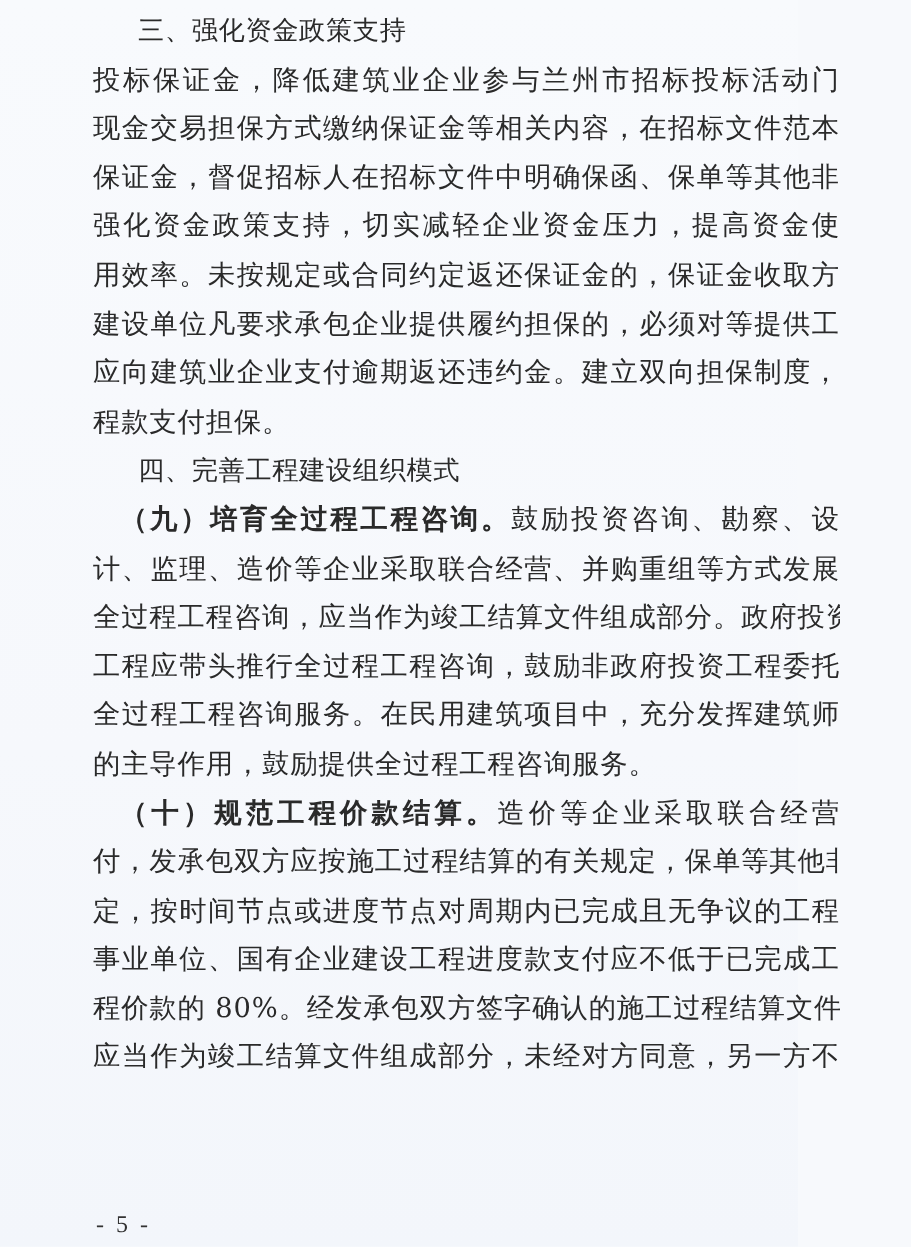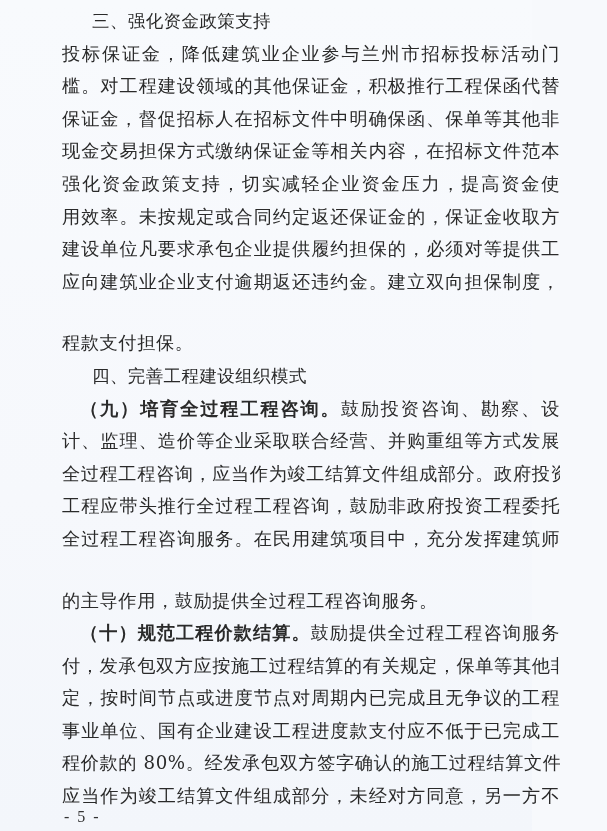--- a/index.html
+++ b/index.html
@@ -33,21 +33,20 @@
       line-height: 32.6px;
       font-size: 18.2px;
       white-space: nowrap;
       letter-spacing: 0.6px;
       text-align: justify;
       text-align-last: justify;
       overflow: hidden;
     }
     .line.last {
       text-align-last: left;
-      margin-top: 29px;
     }
     .heading {
       padding-left: 30px;
       text-align-last: left;
       font-family: "DejaVu Sans", "Liberation Sans", sans-serif;
       font-size: 17.5px;
       letter-spacing: 0.4px;
     }
     .para-first {
       padding-left: 18px;
@@ -68,39 +67,38 @@
   </style>
 </head>
 <body>
 
 <div class="page">
   <div class="content">
 
     <div class="line heading">三、强化资金政策支持</div>
 
     <div class="line">投标保证金，降低建筑业企业参与兰州市招标投标活动门</div>
-    <div class="line">槛。对工程建设领域的其他保证金，积极推行工程保函代替</div>
+    <div class="line">现金交易担保方式缴纳保证金等相关内容，在招标文件范本</div>
     <div class="line">保证金，督促招标人在招标文件中明确保函、保单等其他非</div>
-    <div class="line">现金交易担保方式缴纳保证金等相关内容，在招标文件范本</div>
     <div class="line">强化资金政策支持，切实减轻企业资金压力，提高资金使</div>
     <div class="line">用效率。未按规定或合同约定返还保证金的，保证金收取方</div>
     <div class="line">建设单位凡要求承包企业提供履约担保的，必须对等提供工</div>
     <div class="line">应向建筑业企业支付逾期返还违约金。建立双向担保制度，</div>
     <div class="line last">程款支付担保。</div>
 
     <div class="line heading">四、完善工程建设组织模式</div>
 
     <div class="line para-first"><span class="bold-title">（九）培育全过程工程咨询。</span><span>鼓励投资咨询、勘察、设</span></div>
     <div class="line">计、监理、造价等企业采取联合经营、并购重组等方式发展</div>
     <div class="line">全过程工程咨询，应当作为竣工结算文件组成部分。政府投资</div>
     <div class="line">工程应带头推行全过程工程咨询，鼓励非政府投资工程委托</div>
     <div class="line">全过程工程咨询服务。在民用建筑项目中，充分发挥建筑师</div>
     <div class="line last">的主导作用，鼓励提供全过程工程咨询服务。</div>
 
-    <div class="line para-first"><span class="bold-title">（十）规范工程价款结算。</span><span>鼓励提供全过程工程咨询服务</span></div>
+    <div class="line para-first"><span class="bold-title">（十）规范工程价款结算。</span><span>造价等企业采取联合经营</span></div>
     <div class="line">付，发承包双方应按施工过程结算的有关规定，保单等其他非</div>
     <div class="line">定，按时间节点或进度节点对周期内已完成且无争议的工程</div>
     <div class="line">事业单位、国有企业建设工程进度款支付应不低于已完成工</div>
     <div class="line">程价款的 80%。经发承包双方签字确认的施工过程结算文件，</div>
     <div class="line">应当作为竣工结算文件组成部分，未经对方同意，另一方不</div>
   </div>
 
   <div class="page-number">- 5 -</div>
 </div>
 

